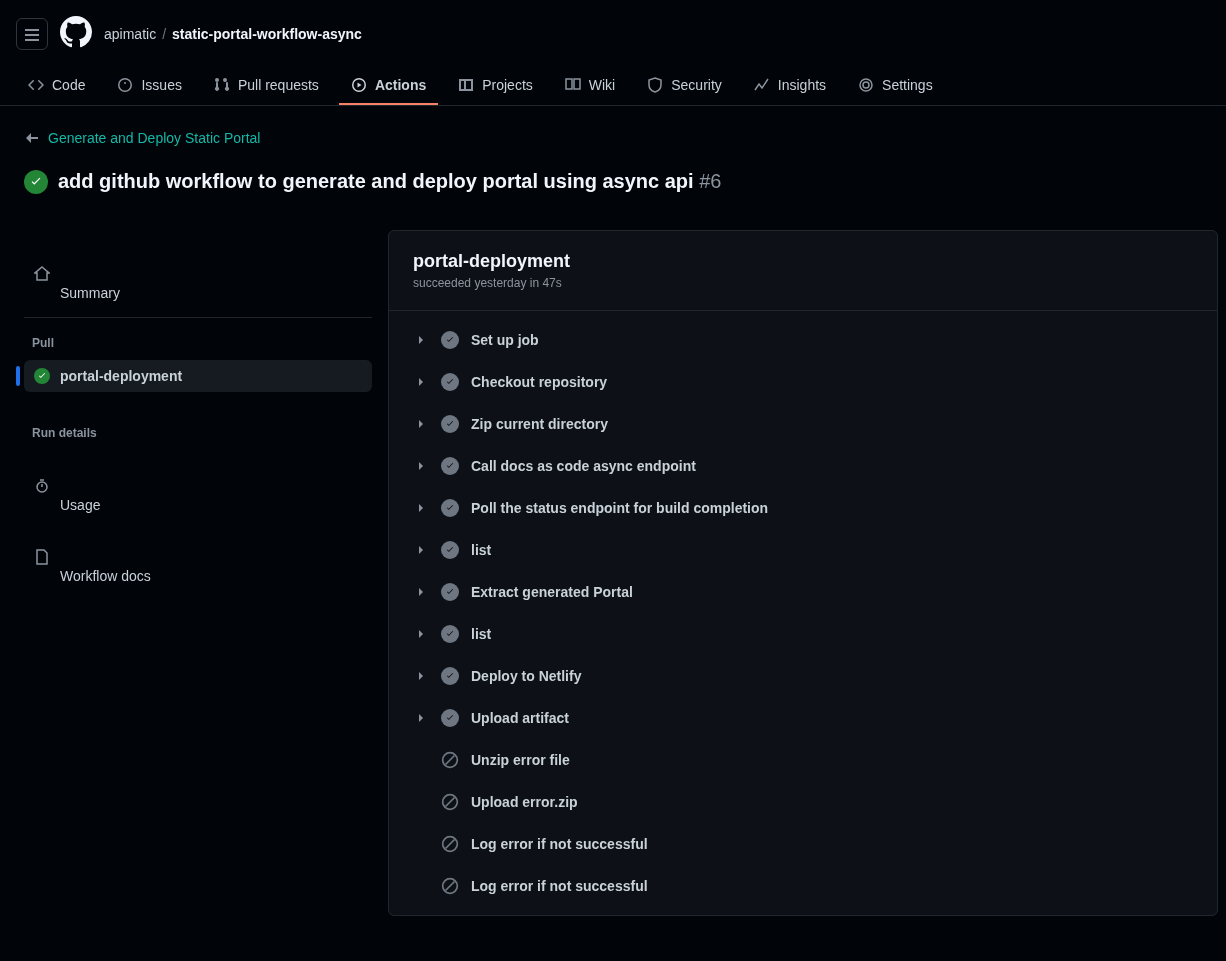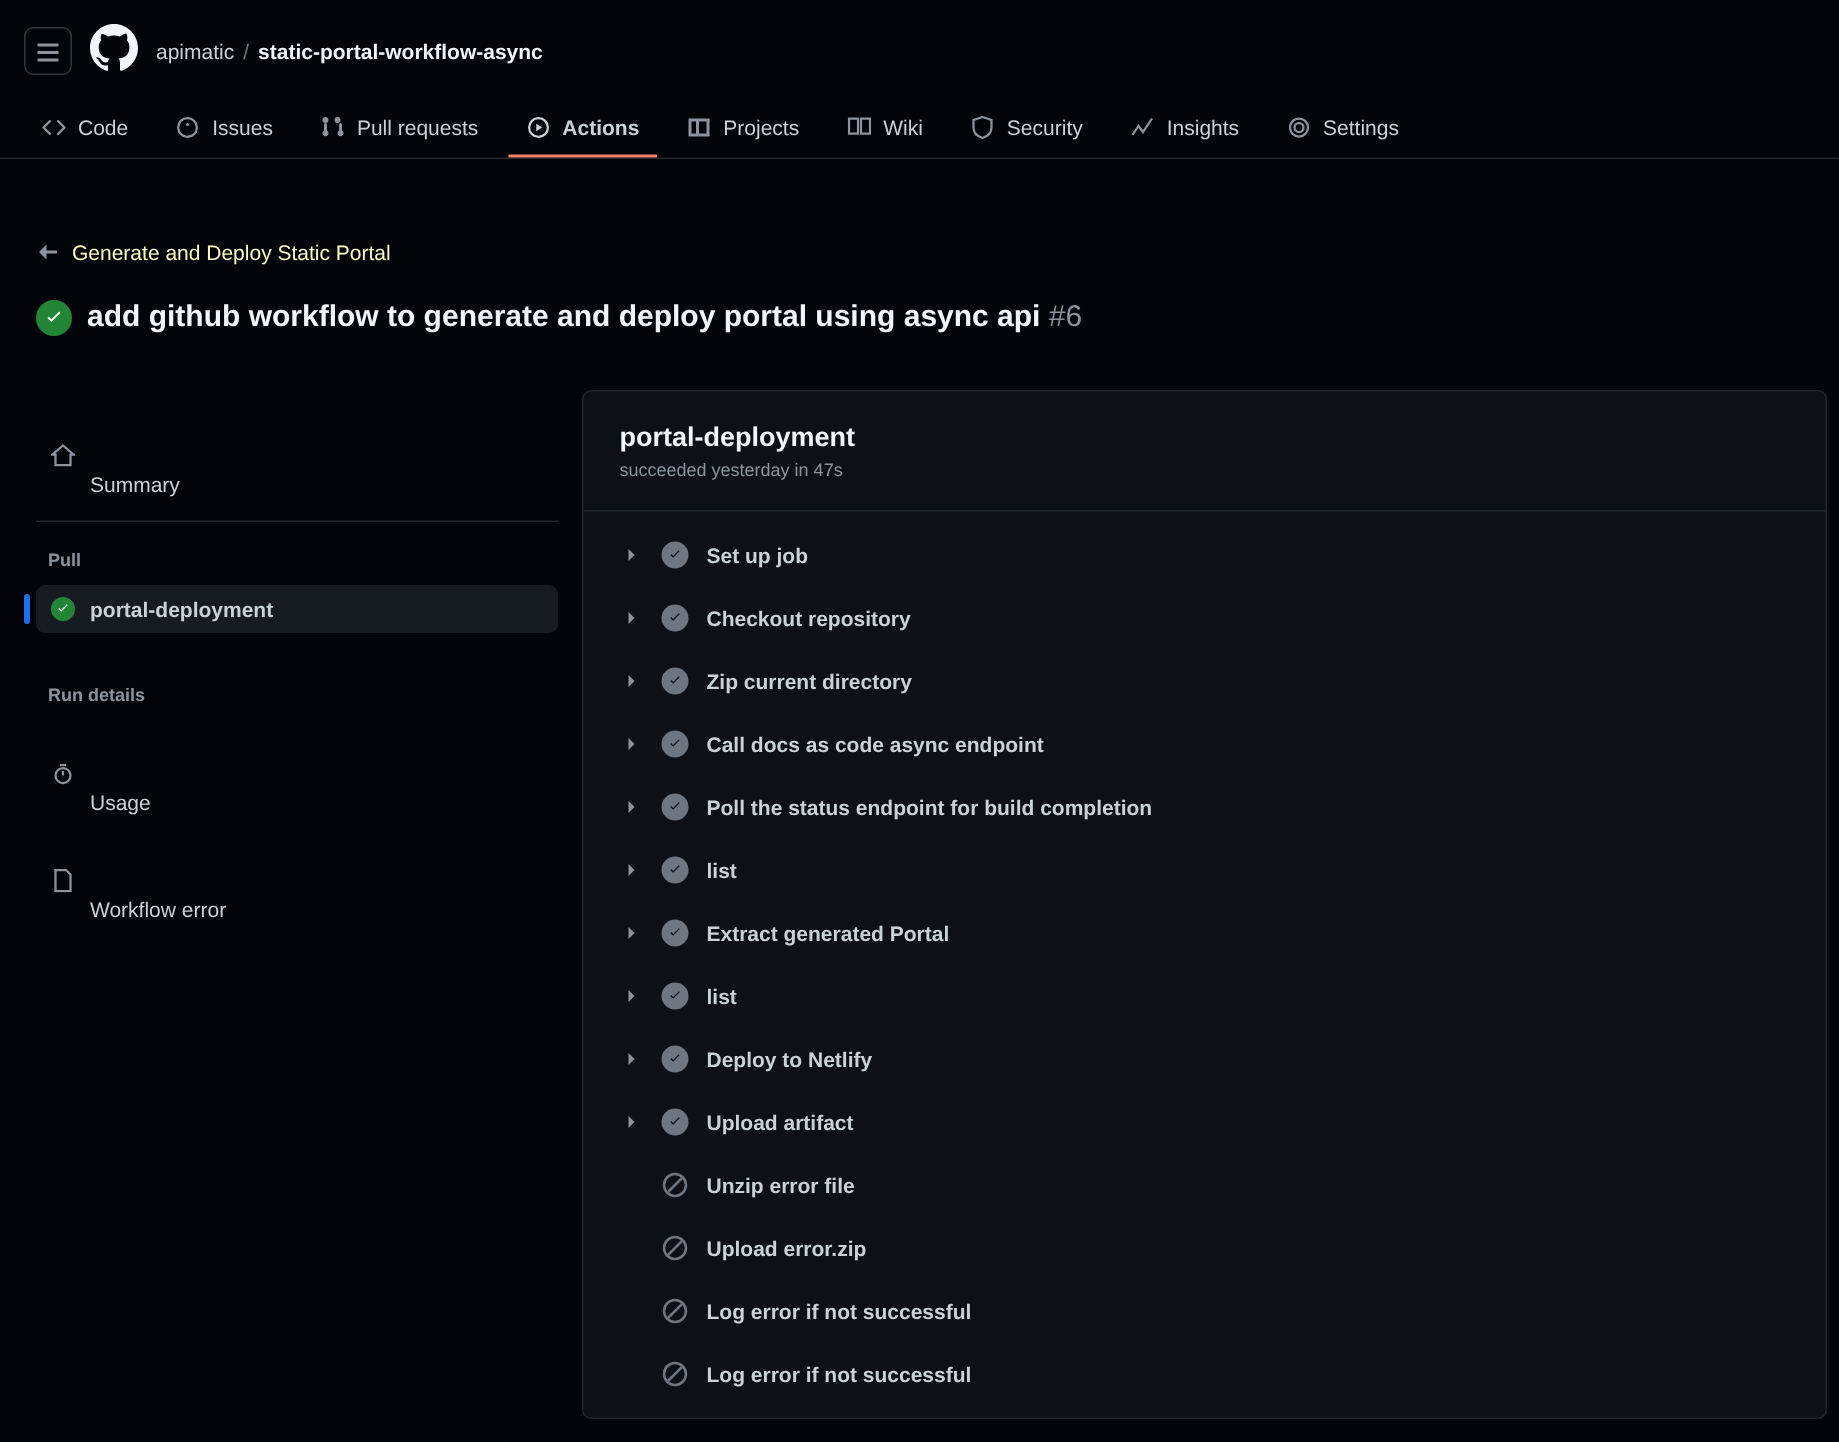--- a/index.html
+++ b/index.html
@@ -48,23 +48,22 @@
 }
 .tab.active {
   border-bottom-color: #f78166;
   font-weight: 600;
 }
 .tab svg { fill: #8b949e; width: 16px; height: 16px; }
 .tab.active svg { fill: #c9d1d9; }
 .page-heading { padding: 24px 24px 12px; }
 .back-link {
   display: flex; align-items: flex-start; gap: 8px;
-  color: #fef9c3; font-size: 14px; cursor: pointer;
+  color: #14b8a6; font-size: 14px; cursor: pointer;
   margin-bottom: 12px;
-  margin-top: 30px;
 }
 .title-row { display: flex; align-items: flex-start; gap: 10px; margin-top: 24px; }
 .status-circle {
   width: 24px; height: 24px; border-radius: 50%;
   background: #238636;
   display: flex; align-items: center; justify-content: center;
   flex-shrink: 0;
 }
 .status-circle svg { fill: #fff; width: 14px; height: 14px; }
 .page-title { font-size: 20px; font-weight: 600; color: #f0f6fc; }
@@ -237,21 +236,21 @@
         <svg class="icon" viewBox="0 0 16 16">
             <circle cx="8" cy="9" r="5" fill="none" stroke="#8b949e" stroke-width="1.5"></circle>
             <path d="M8 6v3M6 2h4" stroke="#8b949e" stroke-width="1.5"></path>
           </svg>
         <span>Usage</span>
       </div>
       <div class="sb-item thin">
         <svg class="icon" viewBox="0 0 16 16">
             <path d="M3 1h7l3 3v11H3V1z" fill="none" stroke="#8b949e" stroke-width="1.5"></path>
           </svg>
-        <span>Workflow error</span>
+        <span>Workflow docs</span>
       </div>
     </div>
   </aside>
 
   <main class="main">
     <div class="job-header">
       <div class="job-title">portal-deployment</div>
       <div class="job-sub">succeeded yesterday in 47s</div>
     </div>
     <div class="steps" id="steps-container">

